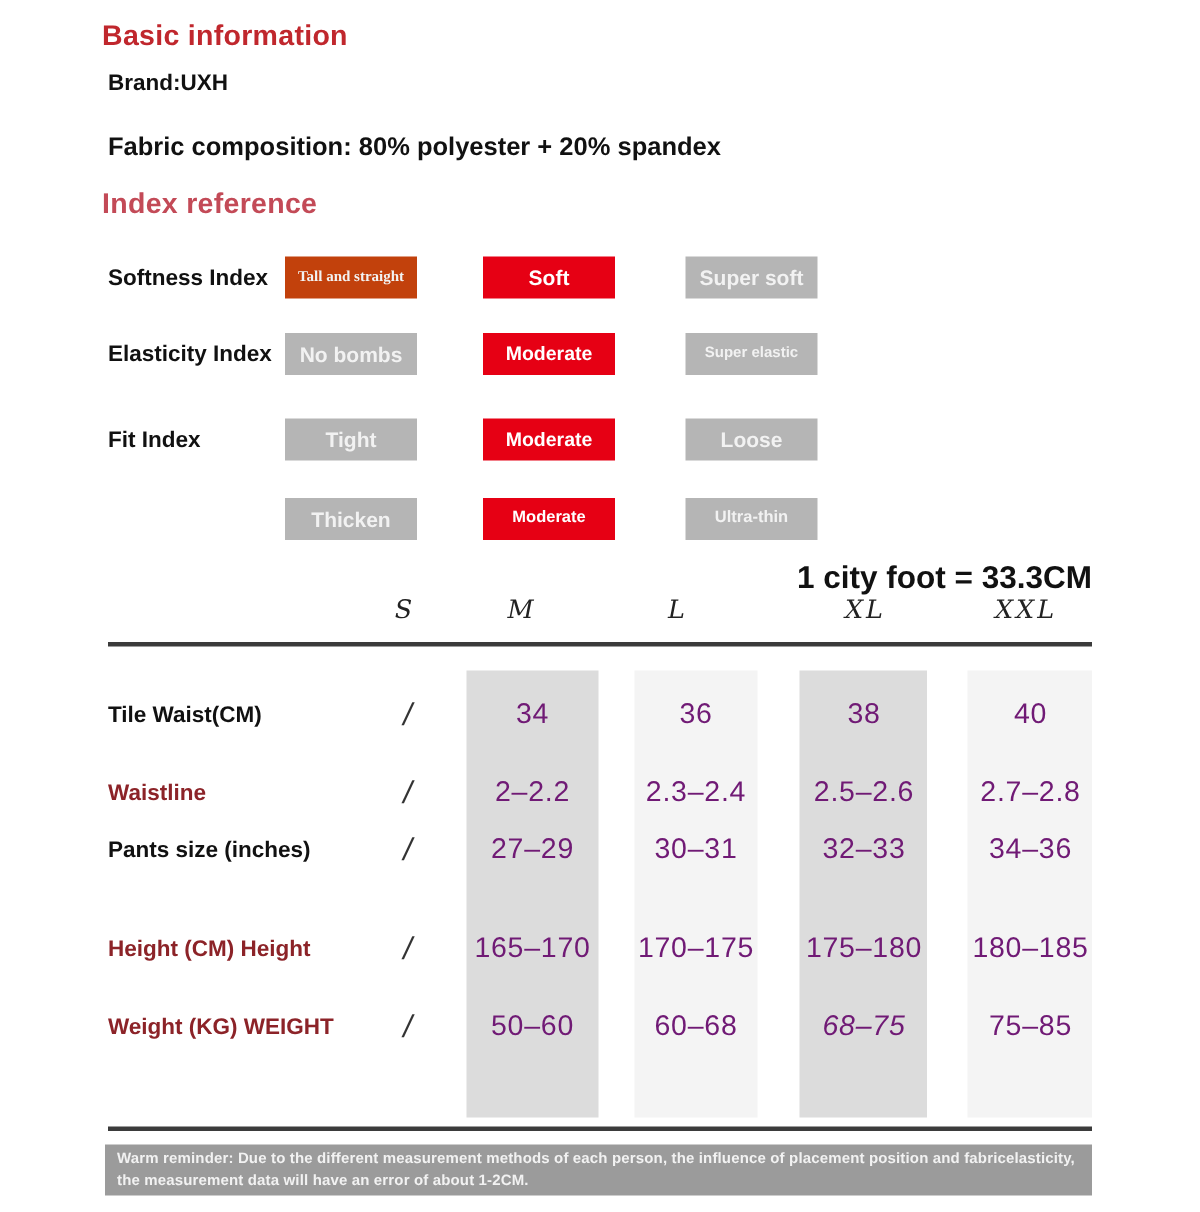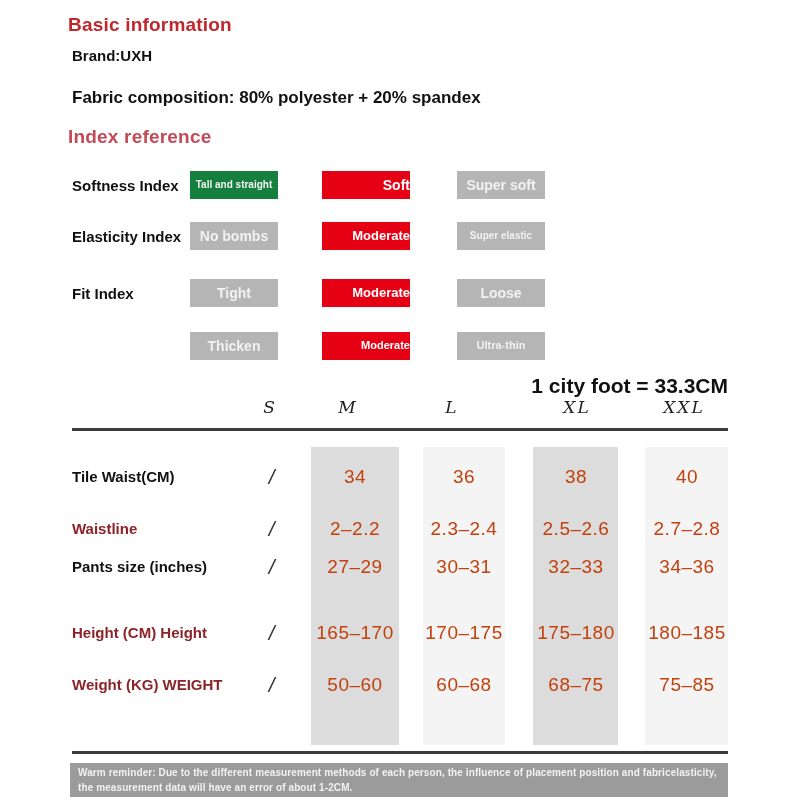--- a/index.html
+++ b/index.html
@@ -17,61 +17,61 @@
 
   
   .index-row{position:absolute;left:0;width:644px;height:30px;}
   .index-label{position:absolute;left:72px;top:50%;transform:translateY(-50%);
     font-size:15px;font-weight:bold;color:#111;line-height:1.1;}
   .index-row:nth-child(4) .index-label{max-width:86px;}
   .chip{position:absolute;top:0;width:88px;height:28px;display:flex;align-items:center;
     justify-content:center;text-align:center;font-weight:bold;color:#f2f2f2;
     font-size:14px;line-height:1.05;}
   .chip.small{font-size:10px;}
-  .chip.sel{color:#fff;justify-content:flex-end;}
+  .chip.sel{color:#fff;}
   .index-row:nth-child(4) .chip.sel{font-size:11px;}
   .index-row:nth-child(2) .chip.sel,
   .index-row:nth-child(3) .chip.sel{font-size:13px;}
   .index-row:nth-child(4) .chip:nth-of-type(3){font-size:11px;}
 
   
   #cm-note{top:374px;right:72px;font-size:21px;font-weight:bold;color:#111;}
   .size-head{position:absolute;top:397px;transform:translateX(-50%);
     font-family:"DejaVu Serif","Liberation Serif",serif;font-style:italic;
     font-size:17px;color:#222;letter-spacing:2px;}
   .rule{position:absolute;left:72px;width:656px;height:3px;background:#3b3b3b;}
   #rule-top{top:428px;} #rule-bottom{top:751px;}
   .stripe{position:absolute;top:447px;height:298px;}
   .stripe.dark{background:#dcdcdc;} .stripe.light{background:#f4f4f4;}
 
   .size-row{position:absolute;left:0;width:680px;height:28px;line-height:28px;}
   .size-label{position:absolute;left:72px;font-size:15px;font-weight:bold;color:#111;white-space:nowrap;}
   .size-label.accent{color:#8c2328;}
   .cell{position:absolute;transform:translateX(-50%);text-align:center;
-    font-size:19px;color:#c2410c;letter-spacing:.5px;white-space:nowrap;}
+    font-size:19px;color:#701a75;letter-spacing:.5px;white-space:nowrap;}
   .cell.slash{font-size:21px;font-style:italic;font-weight:300;color:#333;}
 
   
   #footer-bar{left:70px;top:763px;width:658px;height:34px;background:#9b9b9b;box-sizing:border-box;
     padding:3px 8px;}
   #footer-text{font-size:10px;font-weight:bold;color:#f2f2f2;line-height:1.45;letter-spacing:.1px;}
 </style>
 </head>
 <body>
 
 <div id="page">
   <div id="basic-title" class="abs sec-title">Basic information</div>
   <div id="brand-line" class="abs">Brand:UXH</div>
   <div id="fabric-line" class="abs">Fabric composition: 80% polyester + 20% spandex</div>
   <div id="index-title" class="abs sec-title">Index reference</div>
 
   <div id="index-rows">
       <div class="index-row" style="top: 171px;">
         <div class="index-label">Softness Index</div>
-        <div class="chip small" style="left: 190px; background: #15803d;">
+        <div class="chip small" style="left: 190px; background: #c2410c; font-family: Liberation Serif, serif;">
           <span>Tall and straight</span>
         </div>
         <div class="chip sel" style="left: 322px; background: rgb(230, 0, 20);">
           <span>Soft</span>
         </div>
         <div class="chip" style="left: 457px; background: rgb(181, 181, 181); text-align: center;">
           <span>Super soft</span>
         </div>
       </div>
       <div class="index-row" style="top: 222px;">
@@ -157,21 +157,21 @@
         <div class="cell" style="left: 355px;">165–170</div>
         <div class="cell" style="left: 464px;">170–175</div>
         <div class="cell" style="left: 576px;">175–180</div>
         <div class="cell" style="left: 687px;">180–185</div>
       </div>
       <div class="size-row" style="top: 671px;">
         <div class="size-label accent">Weight (KG) WEIGHT</div>
         <div class="cell slash" style="left: 272px;">/</div>
         <div class="cell" style="left: 355px;">50–60</div>
         <div class="cell" style="left: 464px;">60–68</div>
-        <div class="cell" style="left: 576px;">68–75</div>
+        <div class="cell" style="left: 576px; font-style: italic;">68–75</div>
         <div class="cell" style="left: 687px;">75–85</div>
       </div>
     </div>
   <div id="rule-bottom" class="rule"></div>
 
   <div id="footer-bar" class="abs">
     <div id="footer-text">Warm reminder: Due to the different measurement methods of each person, the influence of placement position and fabricelasticity, the measurement data will have an error of about 1-2CM.</div>
   </div>
 </div>
 

